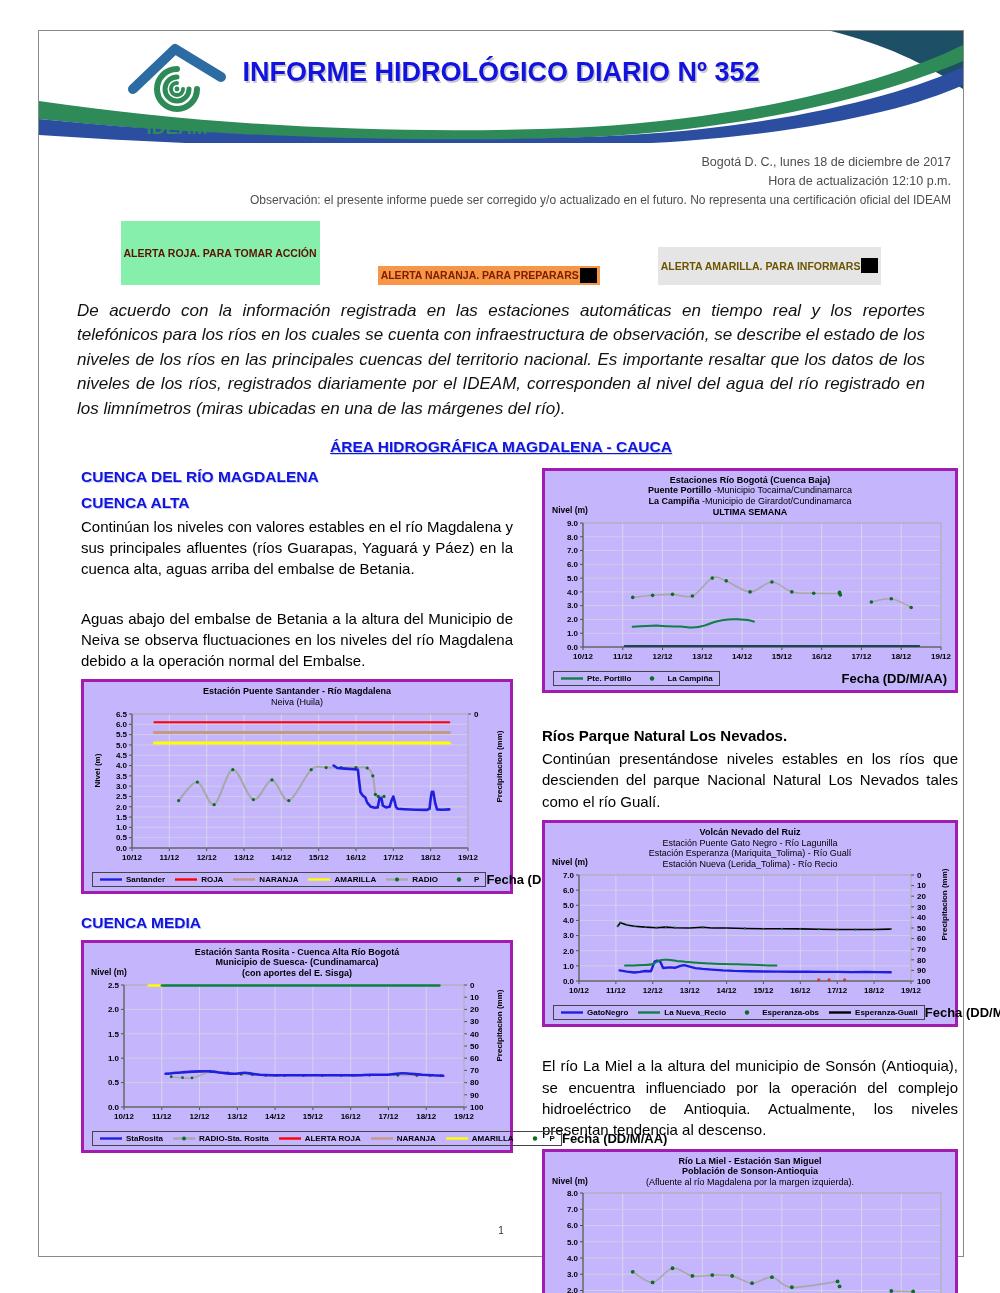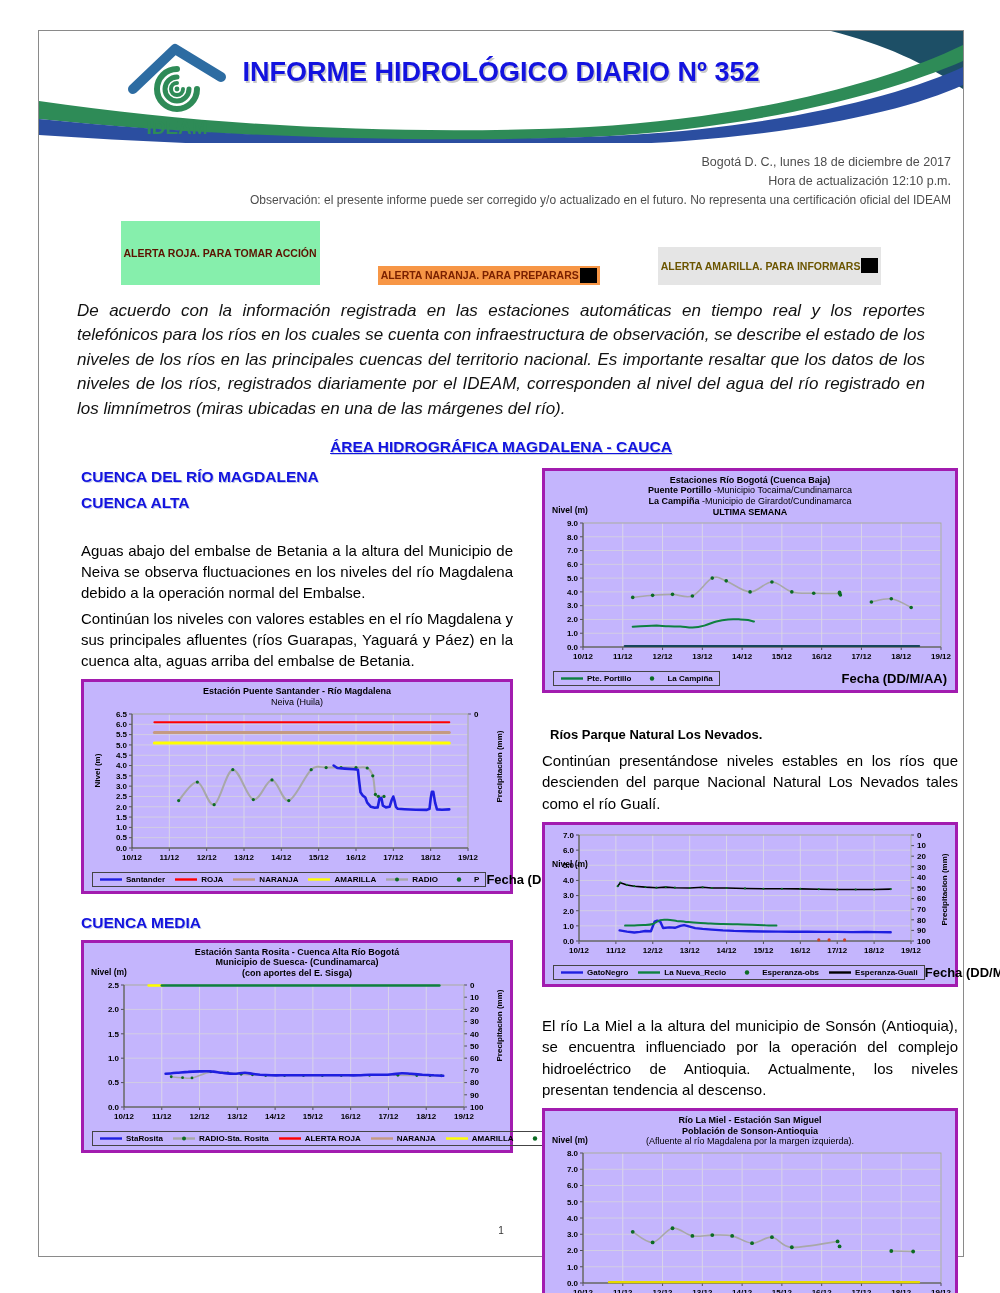--- a/index.html
+++ b/index.html
@@ -18,21 +18,21 @@
   .alert{font-size:10.5px;font-weight:bold;padding:2px 3px;display:inline-flex;align-items:center;white-space:nowrap;}
   .black-box{display:inline-block;width:17px;height:15px;background:#000;margin-left:1px;}
   
   .intro{margin:14px 38px 0 38px;font-style:italic;font-size:17px;line-height:1.45;text-align:justify;color:#111;}
   .section-title{margin-top:16px;text-align:center;font-size:15.5px;font-weight:bold;text-decoration:underline;color:#1313df;text-shadow:1px 1px 0 #c5cfe8;}
   
   .columns{display:flex;gap:29px;margin:12px 22px 0 42px;}
   .col-left{width:432px;}
   .col-right{width:416px;}
   .h-blue{font-size:15.5px;font-weight:bold;color:#1313df;text-shadow:1px 1px 0 #c5cfe8;margin:0 0 4px 0;}
-  .h-black{font-size:13px;font-weight:bold;color:#000;margin:8px;}
+  .h-black{font-size:15px;font-weight:bold;color:#000;margin:0;}
   .body-p{font-size:15px;line-height:1.42;text-align:justify;color:#000;margin:4px 0 0 0;}
   .sp8{margin-top:8px;} .sp20{margin-top:20px;} .sp28{margin-top:28px;} .sp34{margin-top:34px;}
   
   .chart-box{border:3px solid #a21caf;background:#c4b5fd;position:relative;padding:4px 2px 3px 2px;margin-top:8px;}
   .chart-titles{text-align:center;font-size:9px;line-height:1.18;color:#000;}
   .ylab-top{position:absolute;left:7px;font-size:8.5px;font-weight:bold;color:#000;}
   .ylab-rot{position:absolute;left:-12px;width:50px;text-align:center;font-size:8px;font-weight:bold;transform:rotate(-90deg);}
   .y2lab-rot{position:absolute;right:-27px;width:76px;text-align:center;font-size:8px;font-weight:bold;transform:rotate(-90deg);}
   .chart-svg{display:block;margin:0 auto;}
   .chart-bottom{display:flex;align-items:center;margin:2px 6px 1px 6px;}
@@ -84,22 +84,22 @@
   </div>
 
   <p class="intro">De acuerdo con la información registrada en las estaciones automáticas en tiempo real y los reportes telefónicos para los ríos en los cuales se cuenta con infraestructura de observación, se describe el estado de los niveles de los ríos en las principales cuencas del territorio nacional. Es importante resaltar que los datos de los niveles de los ríos, registrados diariamente por el IDEAM, corresponden al nivel del agua del río registrado en los limnímetros (miras ubicadas en una de las márgenes del río).</p>
 
   <div class="section-title">ÁREA HIDROGRÁFICA MAGDALENA - CAUCA</div>
 
   <div class="columns">
     <div class="col-left">
       <div class="h-blue">CUENCA DEL RÍO MAGDALENA</div>
       <div class="h-blue sp8">CUENCA ALTA</div>
+      <p class="body-p">Continúan los niveles con valores estables en el río Magdalena y sus principales afluentes (ríos Guarapas, Yaguará y Páez) en la cuenca alta, aguas arriba del embalse de Betania.</p>
       <p class="body-p sp28">Aguas abajo del embalse de Betania a la altura del Municipio de Neiva se observa fluctuaciones en los niveles del río Magdalena debido a la operación normal del Embalse.</p>
-      <p class="body-p">Continúan los niveles con valores estables en el río Magdalena y sus principales afluentes (ríos Guarapas, Yaguará y Páez) en la cuenca alta, aguas arriba del embalse de Betania.</p>
       <div class="chart-box">
           <div class="chart-titles">
             <div style="font-weight: bold;">Estación Puente Santander - Río Magdalena</div>
             <div style="font-weight: normal;">Neiva (Huila)</div>
           </div>
           <div class="ylab-rot" style="top: 40%;">Nivel (m)</div>
           <div class="y2lab-rot" style="top: 38%;">Precipitacion (mm)</div>
           <svg width="424" height="162" class="chart-svg">
             <line x1="46" y1="6" x2="46" y2="140" stroke="#e3e3e3" stroke-width="0.7"></line>
             <line x1="46" y1="140" x2="46" y2="143" stroke="#333" stroke-width="0.8"></line>
@@ -501,20 +501,26 @@
                 </svg>
                 <span>La Campiña</span>
               </span>
             </div>
             <div class="chart-xlabel">Fecha (DD/M/AA)</div>
           </div>
         </div>
       <div class="h-black sp34">Ríos Parque Natural Los Nevados.</div>
       <p class="body-p">Continúan presentándose niveles estables en los ríos que descienden del parque Nacional Natural Los Nevados tales como el río Gualí.</p>
       <div class="chart-box">
+          <div class="chart-titles">
+            <div style="font-weight: bold;">Volcán Nevado del Ruiz</div>
+            <div style="font-weight: normal;">Estación Puente Gato Negro - Río Lagunilla</div>
+            <div style="font-weight: normal;">Estación Esperanza (Mariquita_Tolima) - Río Gualí</div>
+            <div style="font-weight: normal;">Estación Nueva (Lerida_Tolima) - Río Recio</div>
+          </div>
           <div class="ylab-top" style="top: 34px;">Nivel (m)</div>
           <div class="y2lab-rot" style="top: 38%;">Precipitacion (mm)</div>
           <svg width="408" height="134" class="chart-svg">
             <line x1="32" y1="6" x2="32" y2="112" stroke="#e3e3e3" stroke-width="0.7"></line>
             <line x1="32" y1="112" x2="32" y2="115" stroke="#333" stroke-width="0.8"></line>
             <text x="32" y="124" text-anchor="middle" font-size="8" font-weight="bold" fill="#000">10/12</text>
             <line x1="68.88888888888889" y1="6" x2="68.88888888888889" y2="112" stroke="#e3e3e3" stroke-width="0.7"></line>
             <line x1="68.88888888888889" y1="112" x2="68.88888888888889" y2="115" stroke="#333" stroke-width="0.8"></line>
             <text x="68.88888888888889" y="124" text-anchor="middle" font-size="8" font-weight="bold" fill="#000">11/12</text>
             <line x1="105.77777777777777" y1="6" x2="105.77777777777777" y2="112" stroke="#e3e3e3" stroke-width="0.7"></line>

